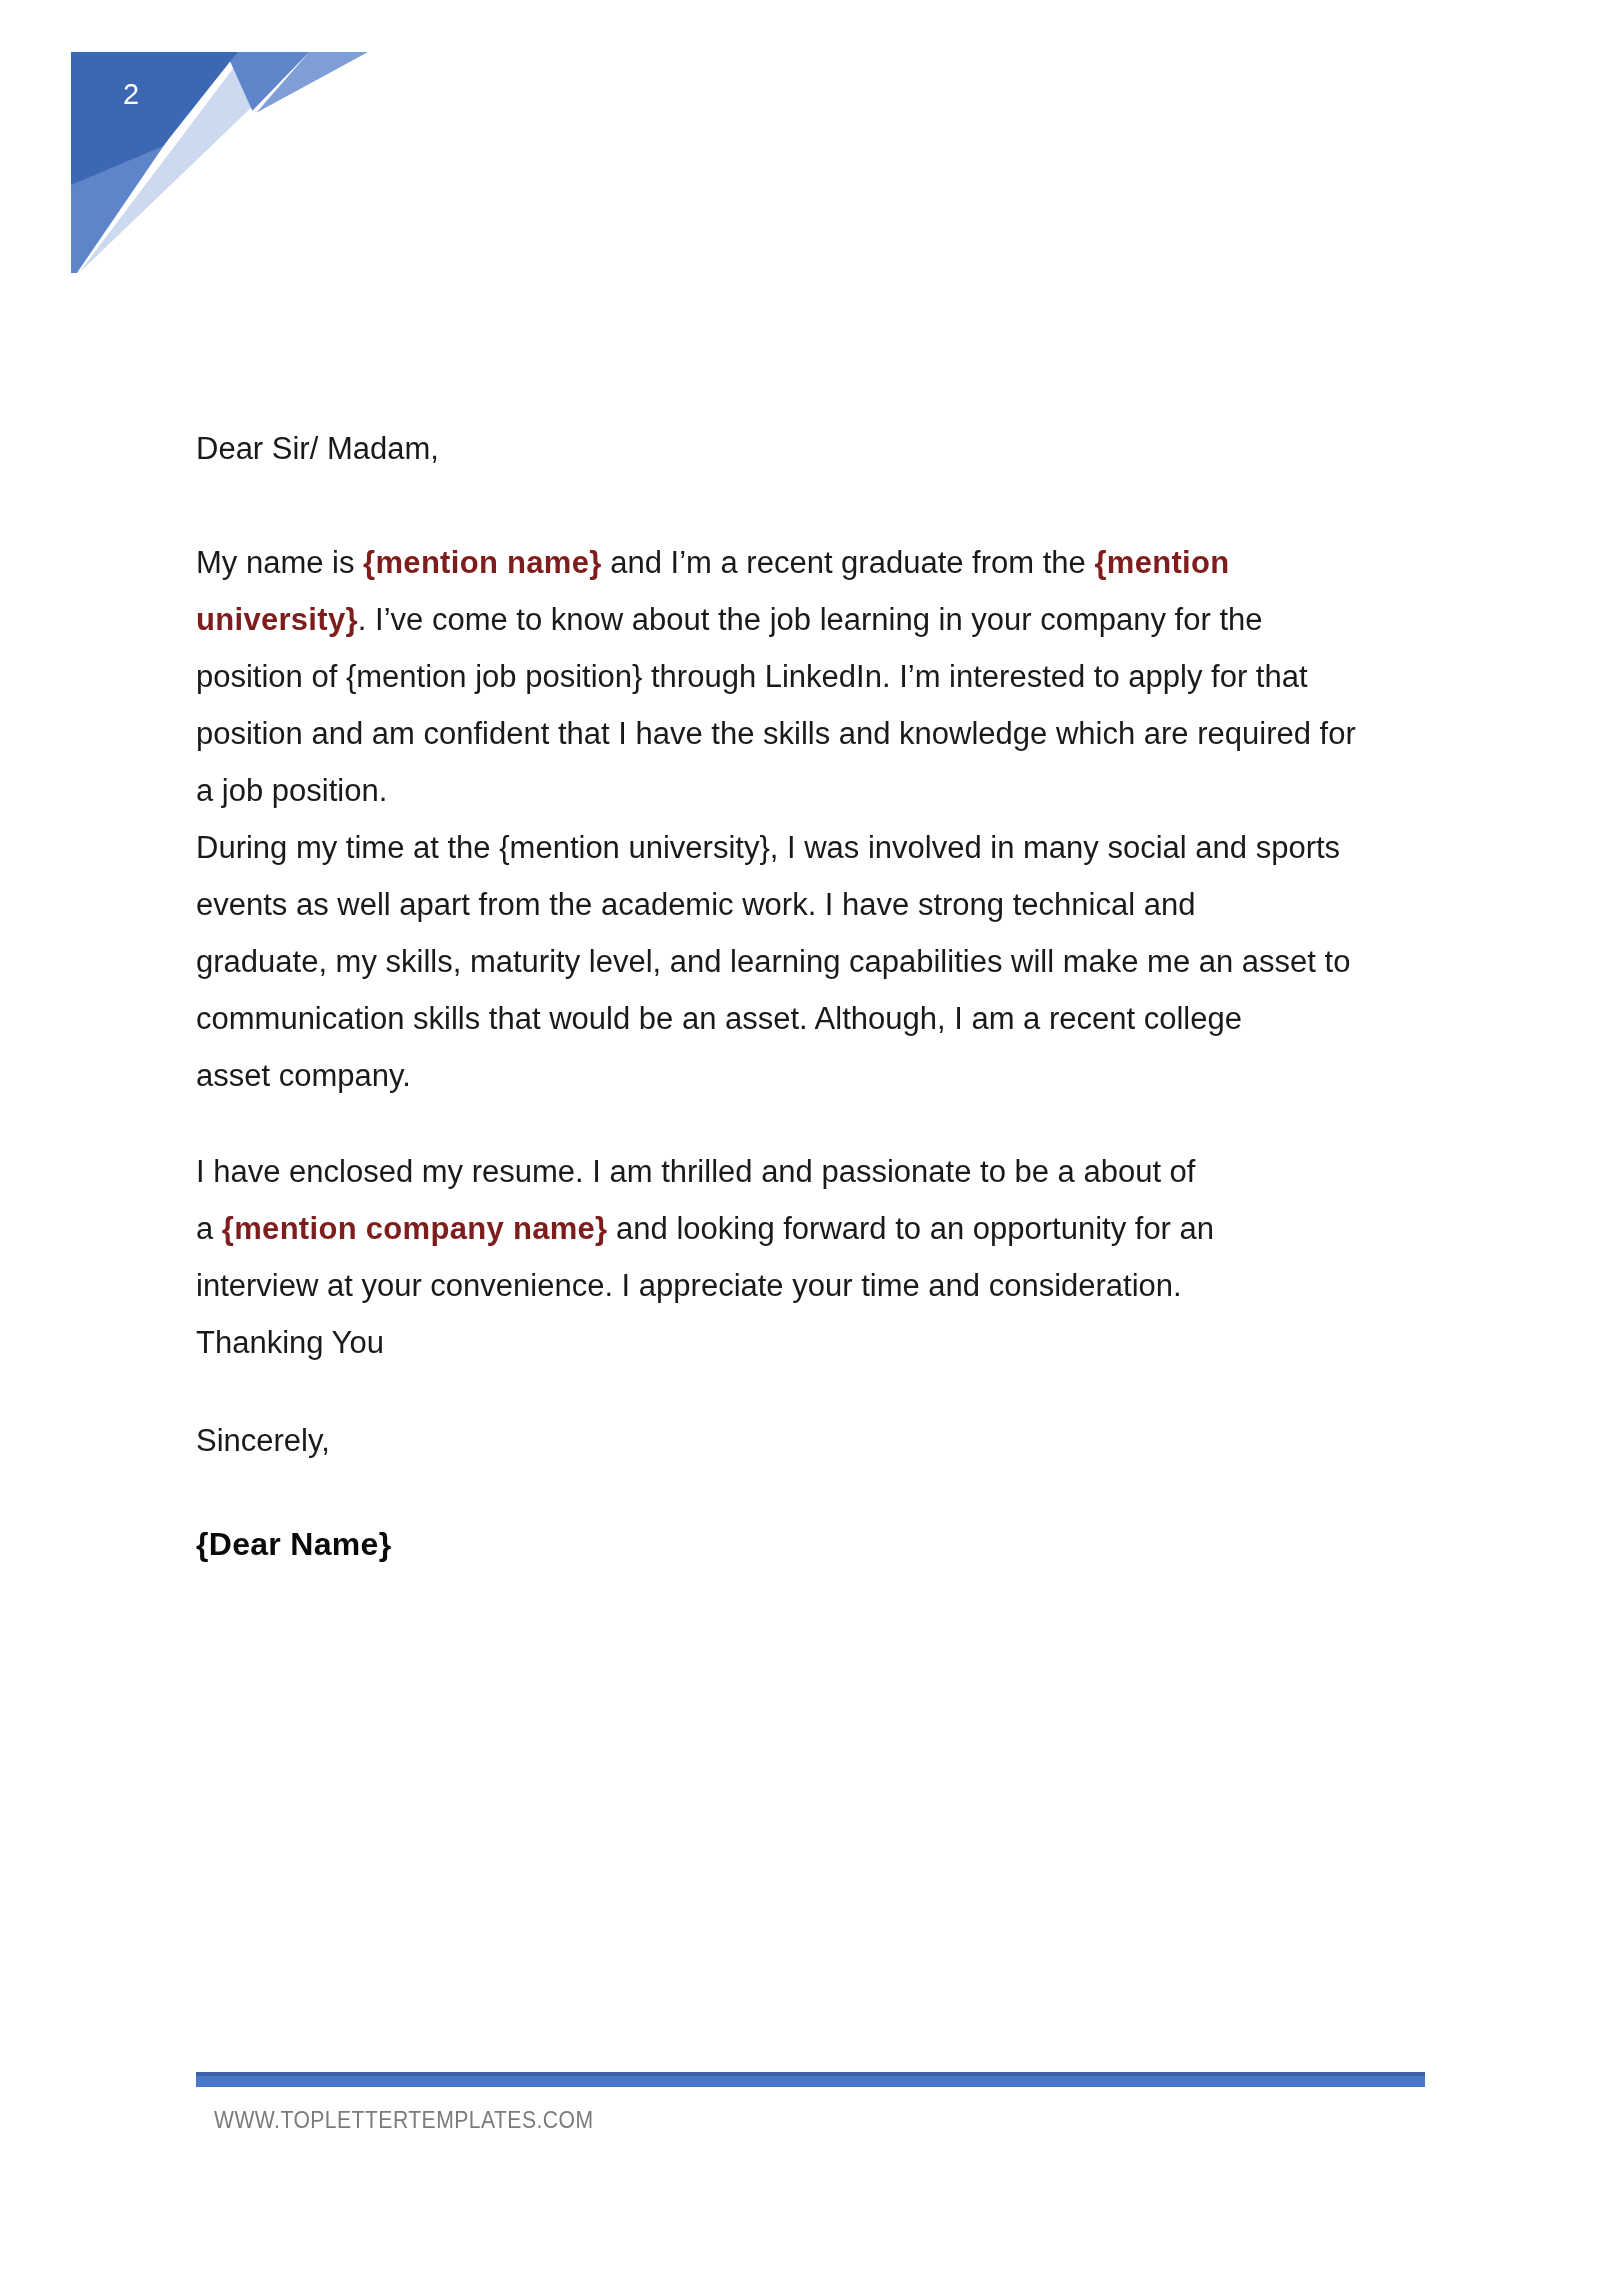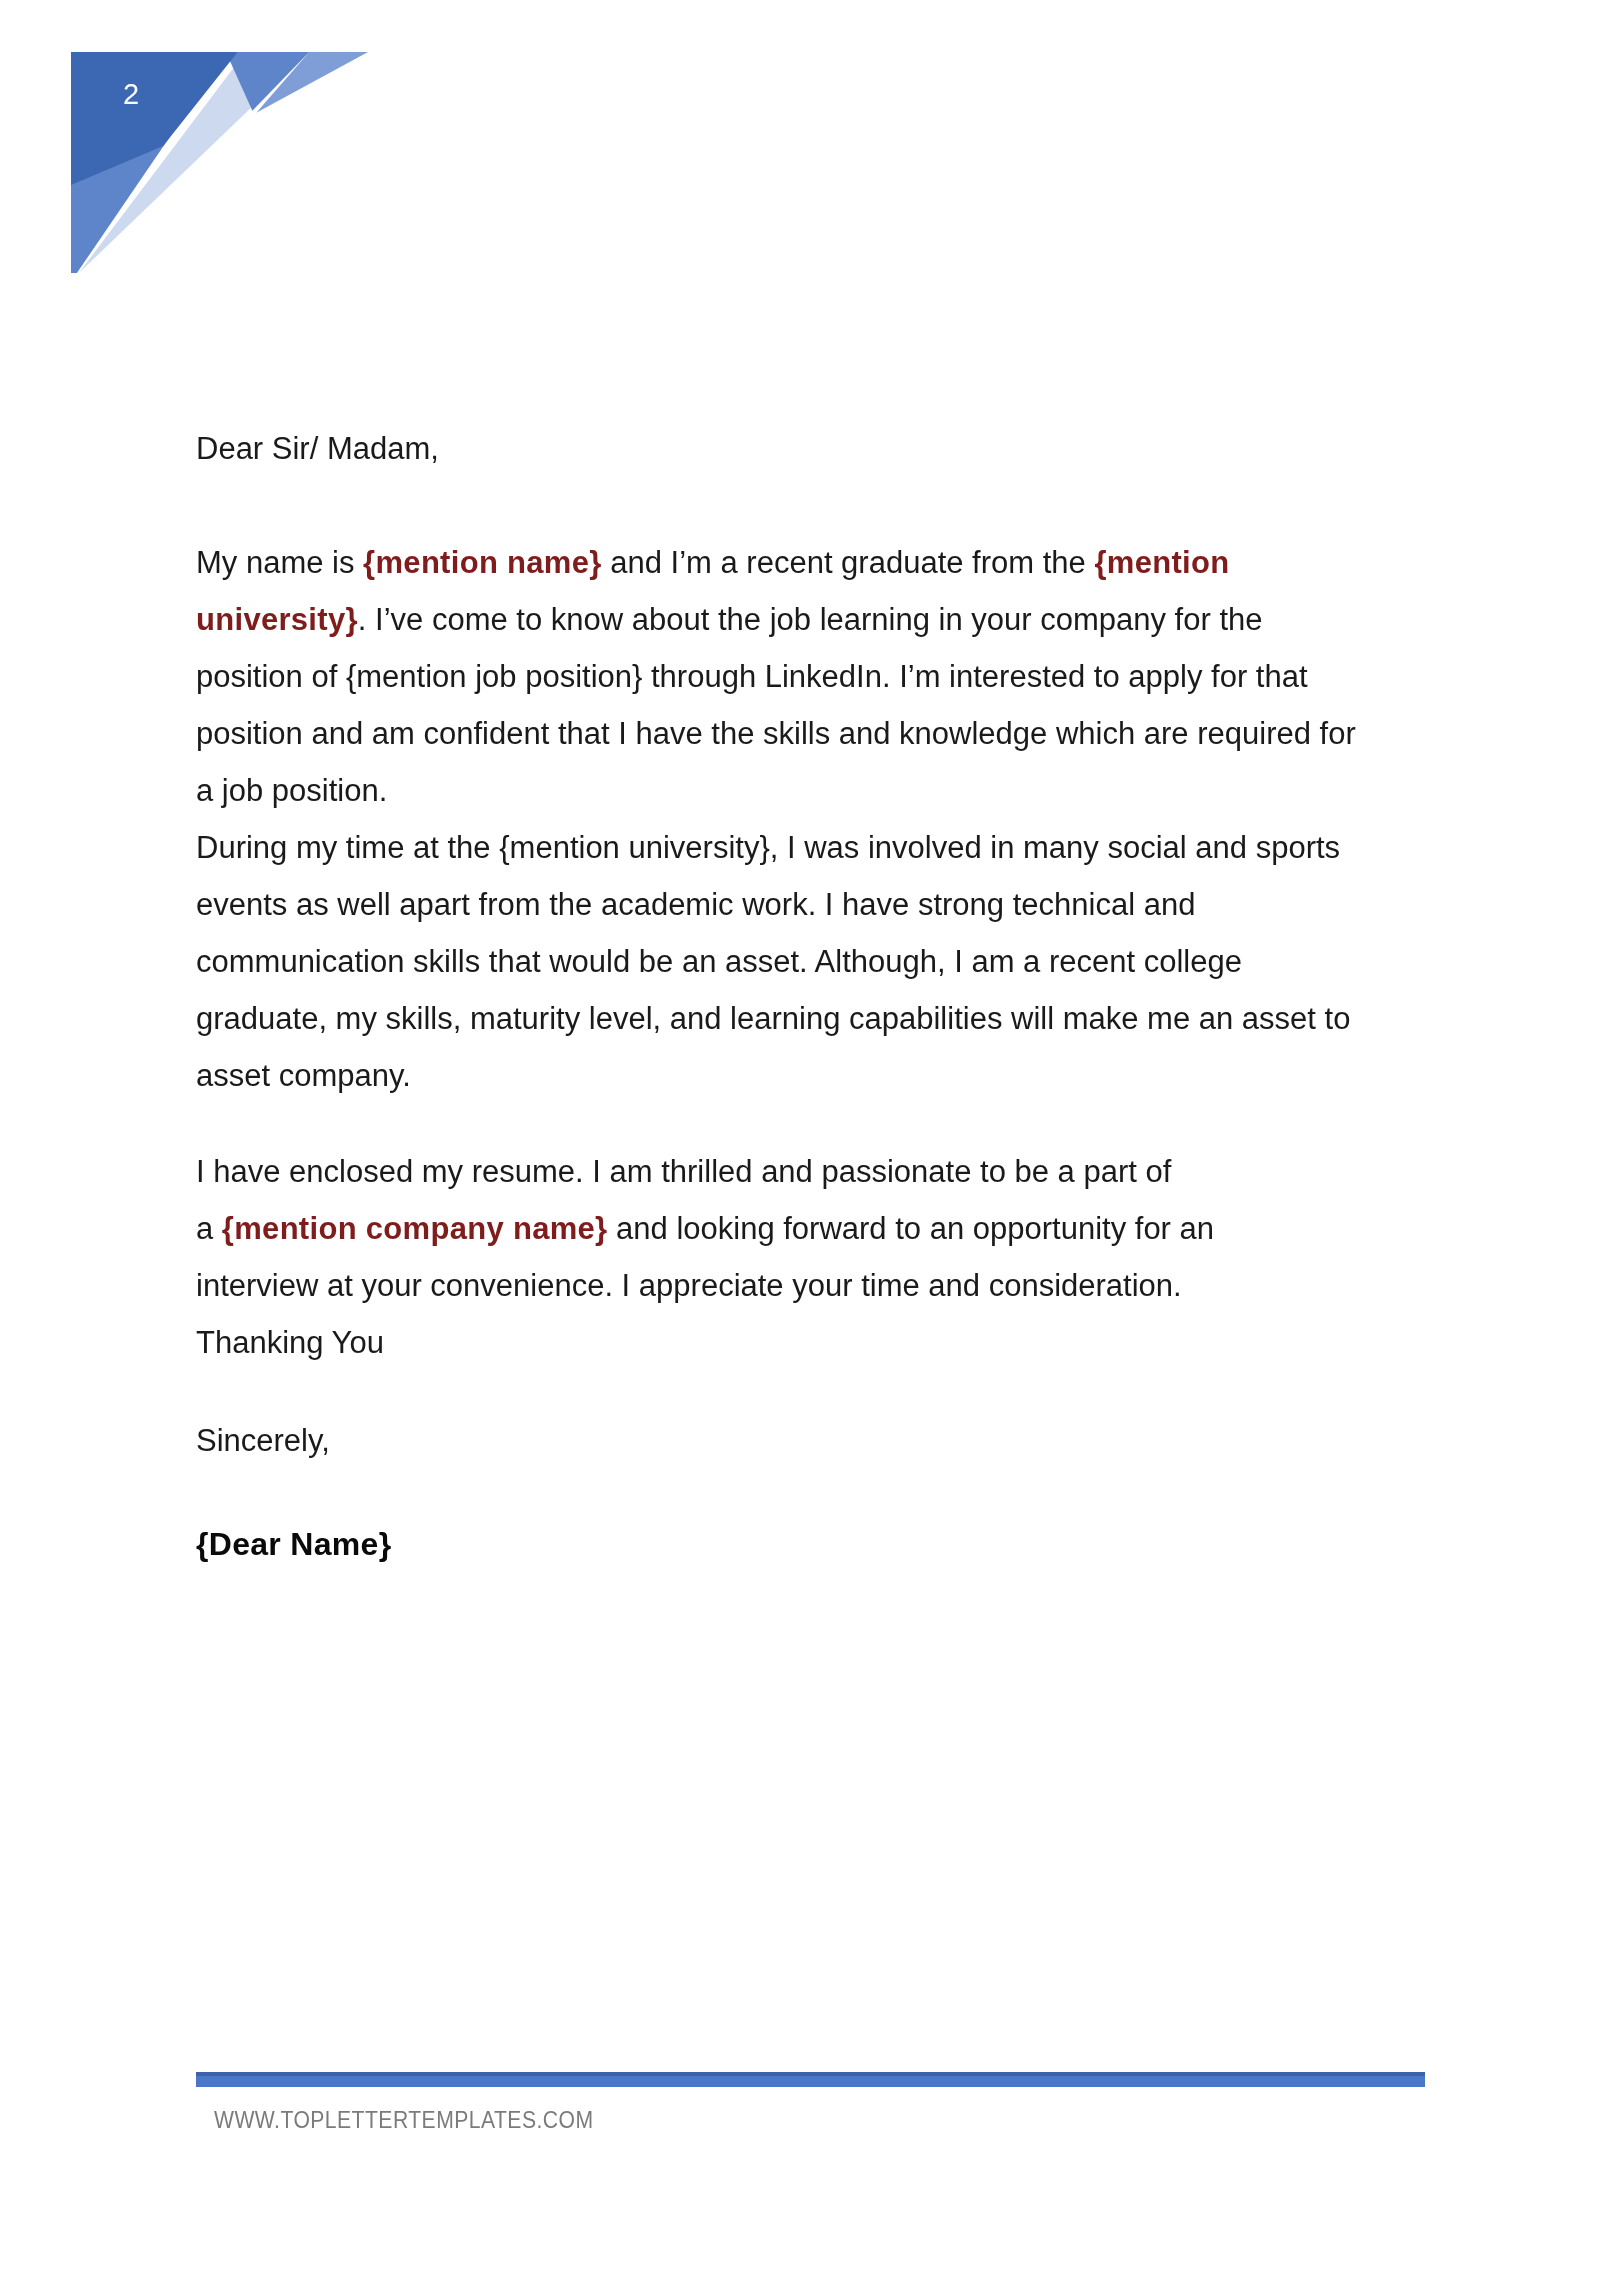--- a/index.html
+++ b/index.html
@@ -69,26 +69,26 @@
         <div class="para">
           <div class="line"><span>My name is </span><span class="bold">{mention name}</span><span> and I’m a recent graduate from the </span><span class="bold">{mention</span></div>
           <div class="line"><span class="bold">university}</span><span>. I’ve come to know about the job learning in your company for the</span></div>
           <div class="line"><span>position of {mention job position} through LinkedIn. I’m interested to apply for that</span></div>
           <div class="line"><span>position and am confident that I have the skills and knowledge which are required for</span></div>
           <div class="line"><span>a job position.</span></div>
         </div>
         <div class="para">
           <div class="line"><span>During my time at the {mention university}, I was involved in many social and sports</span></div>
           <div class="line"><span>events as well apart from the academic work. I have strong technical and</span></div>
+          <div class="line"><span>graduate, my skills, maturity level, and learning capabilities will make me an asset to</span></div>
           <div class="line"><span>communication skills that would be an asset. Although, I am a recent college</span></div>
-          <div class="line"><span>graduate, my skills, maturity level, and learning capabilities will make me an asset to</span></div>
           <div class="line"><span>asset company.</span></div>
         </div>
         <div class="para">
-          <div class="line"><span>I have enclosed my resume. I am thrilled and passionate to be a part of</span></div>
+          <div class="line"><span>I have enclosed my resume. I am thrilled and passionate to be a about of</span></div>
           <div class="line"><span>a </span><span class="bold">{mention company name}</span><span> and looking forward to an opportunity for an</span></div>
           <div class="line"><span>interview at your convenience. I appreciate your time and consideration.</span></div>
         </div>
         <div class="para">
           <div class="line"><span>Thanking You</span></div>
         </div>
       </div>
     <div class="closing">Sincerely,</div>
     <div class="signature">{Dear Name}</div>
   </div>

